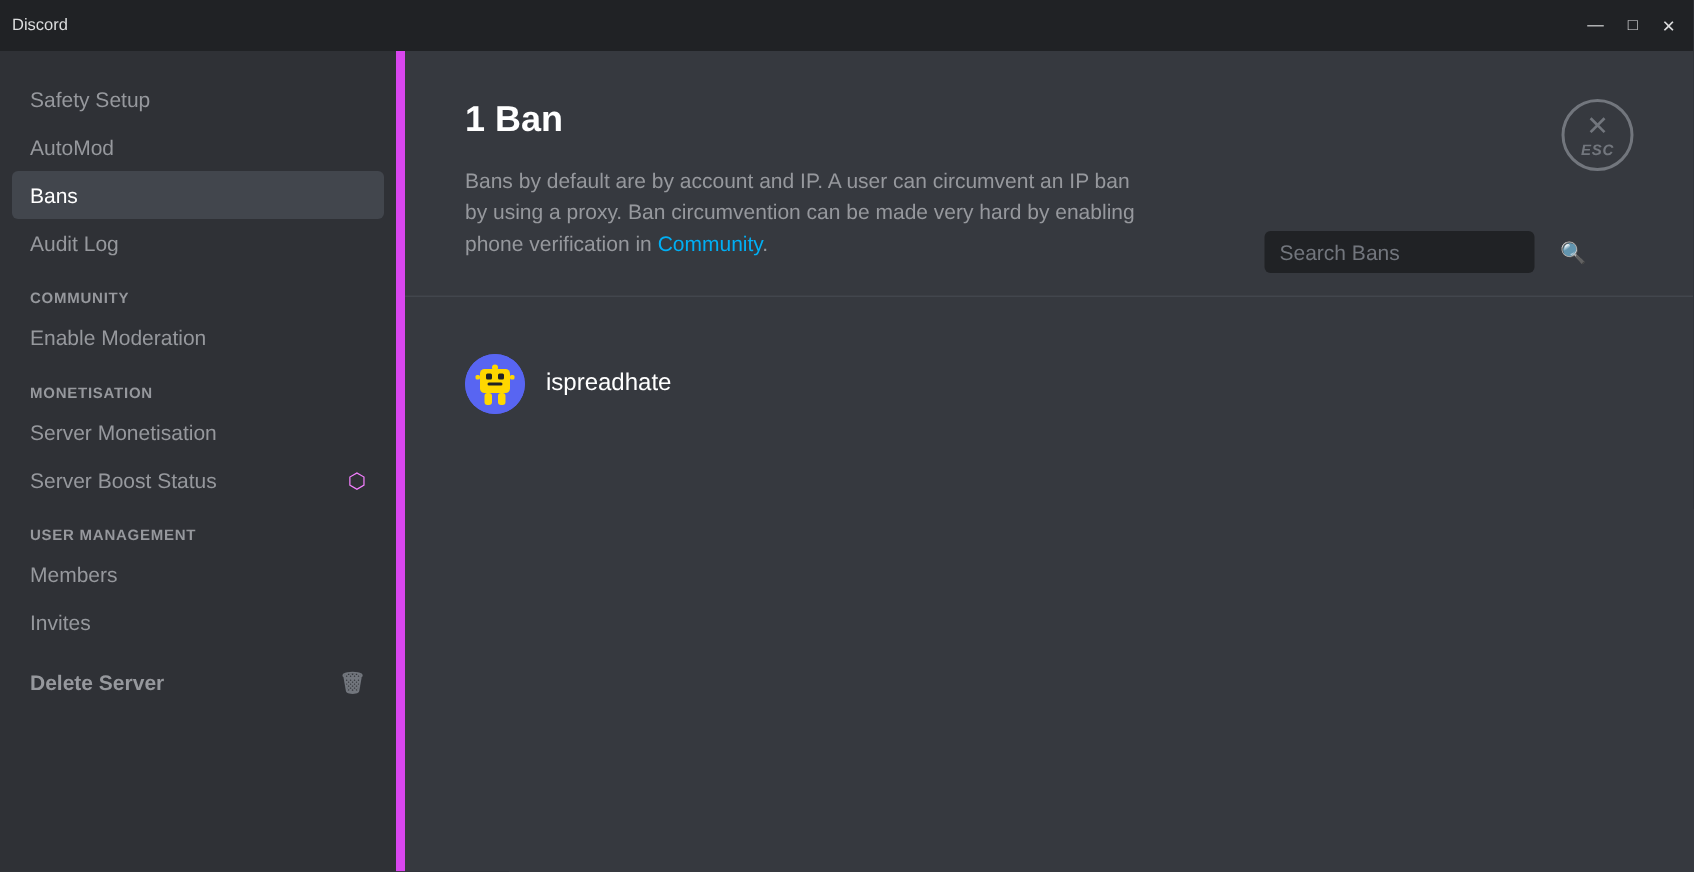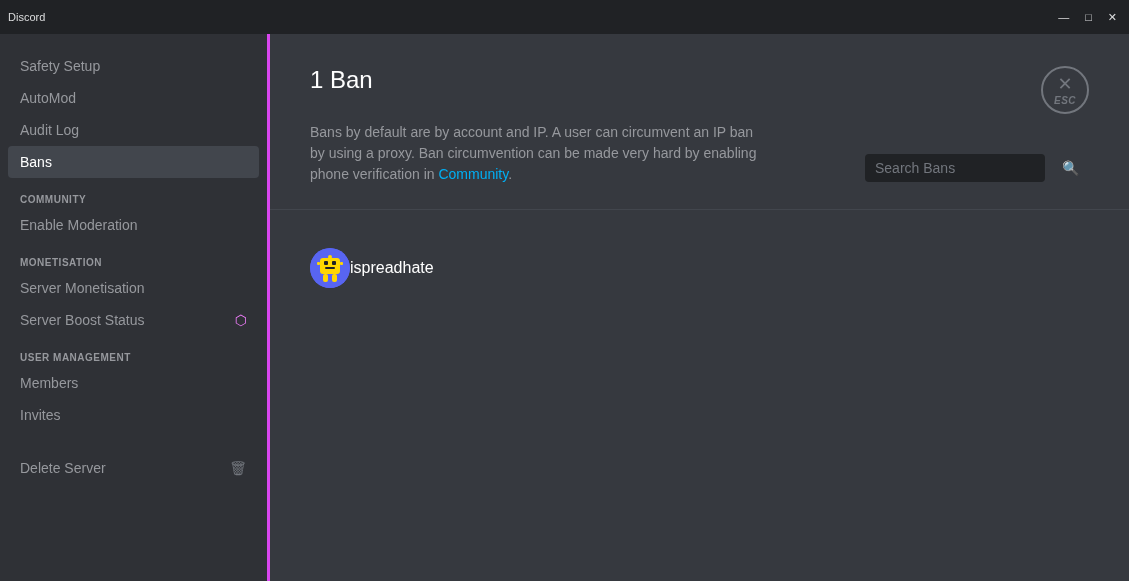--- a/index.html
+++ b/index.html
@@ -43,21 +43,21 @@
       flex: 1;
       overflow: hidden;
     }
     
     .sidebar {
       width: 270px;
       background: #2f3136;
       padding: 16px 8px;
       overflow-y: auto;
       flex-shrink: 0;
-      border-right: 3px solid #d946ef;
+      border-right: 6px solid #d946ef;
     }
     .sidebar-item {
       display: flex;
       align-items: center;
       padding: 8px 12px;
       border-radius: 4px;
       cursor: pointer;
       font-size: 14px;
       color: #96989d;
       transition: background 0.1s;
@@ -78,23 +78,23 @@
     
     .main-content {
       flex: 1;
       background: #36393f;
       padding: 32px 40px;
       overflow-y: auto;
       position: relative;
     }
     .page-title {
       font-size: 24px;
-      font-weight: 400;
+      font-weight: 700;
       color: #ffffff;
-      margin-bottom: 28px;
+      margin-bottom: 16px;
     }
     .description-text {
       font-size: 14px;
       color: #96989d;
       line-height: 1.5;
       max-width: 460px;
       margin-bottom: 24px;
     }
     .description-text a {
       color: #00aff4;
@@ -131,20 +131,21 @@
     
     .divider {
       height: 1px;
       background: #42464d;
       margin: 0 -40px 24px -40px;
     }
     
     .ban-item {
       display: flex;
       align-items: center;
+      gap: 14px;
       padding: 14px 0;
     }
     .ban-avatar {
       width: 40px;
       height: 40px;
       border-radius: 50%;
       background: #5865f2;
       overflow: hidden;
       flex-shrink: 0;
       display: flex;
@@ -211,26 +212,26 @@
 <div class="app-body">
 
   <div class="sidebar">
 
     <div class="sidebar-item">
       <span>Safety Setup</span>
     </div>
     <div class="sidebar-item">
       <span>AutoMod</span>
     </div>
-    <div class="sidebar-item">
-      <span>Audit Log</span>
-    </div>
     <div class="sidebar-item active">
       <span>Bans</span>
     </div>
+    <div class="sidebar-item">
+      <span>Audit Log</span>
+    </div>
 
     <div class="sidebar-section-label">Community</div>
     <div class="sidebar-item">
       <span>Enable Moderation</span>
     </div>
 
     <div class="sidebar-section-label">Monetisation</div>
     <div class="sidebar-item">
       <span>Server Monetisation</span>
     </div>
@@ -240,40 +241,40 @@
     </div>
 
     <div class="sidebar-section-label">User Management</div>
     <div class="sidebar-item">
       <span>Members</span>
     </div>
     <div class="sidebar-item">
       <span>Invites</span>
     </div>
 
-    <div class="sidebar-item" style="margin-top: 21px;">
+    <div class="sidebar-item" style="margin-top: 8px; font-weight: bold;">
       <span>Delete Server</span>
       <span class="delete-icon">🗑</span>
     </div>
   </div>
 
   <div class="main-content">
 
     <div class="close-btn" style="position:absolute;top:32px;right:40px;width:48px;height:48px;border-radius:50%;border:2px solid #72767d;background:transparent;display:flex;flex-direction:column;align-items:center;justify-content:center;cursor:pointer;gap:2px;">
       <span class="close-btn-x" style="color:#72767d;font-size:18px;line-height:1;">✕</span>
       <span class="close-btn-label" style="color:#72767d;font-size:10px;font-weight:700;text-transform:uppercase;letter-spacing:0.5px;font-style:italic;">ESC</span>
     </div>
 
     <h1 class="page-title">1 Ban</h1>
 
     <p class="description-text">
       <span>Bans by default are by account and IP. A user can circumvent an IP ban by using a proxy. Ban circumvention can be made very hard by enabling phone verification in </span><a href="#">Community</a><span>.</span>
     </p>
 
-    <div class="search-bar" style="position:absolute;top:120px;right:84px;">
+    <div class="search-bar" style="position:absolute;top:120px;right:106px;">
       <input class="search-input" type="text" placeholder="Search Bans" style="">
       <span class="search-icon">🔍</span>
     </div>
 
     <div class="divider"></div>
 
     <div>
       <div class="ban-item">
         <div class="ban-avatar">
           <svg width="40" height="40" viewBox="0 0 40 40" xmlns="http://www.w3.org/2000/svg">

